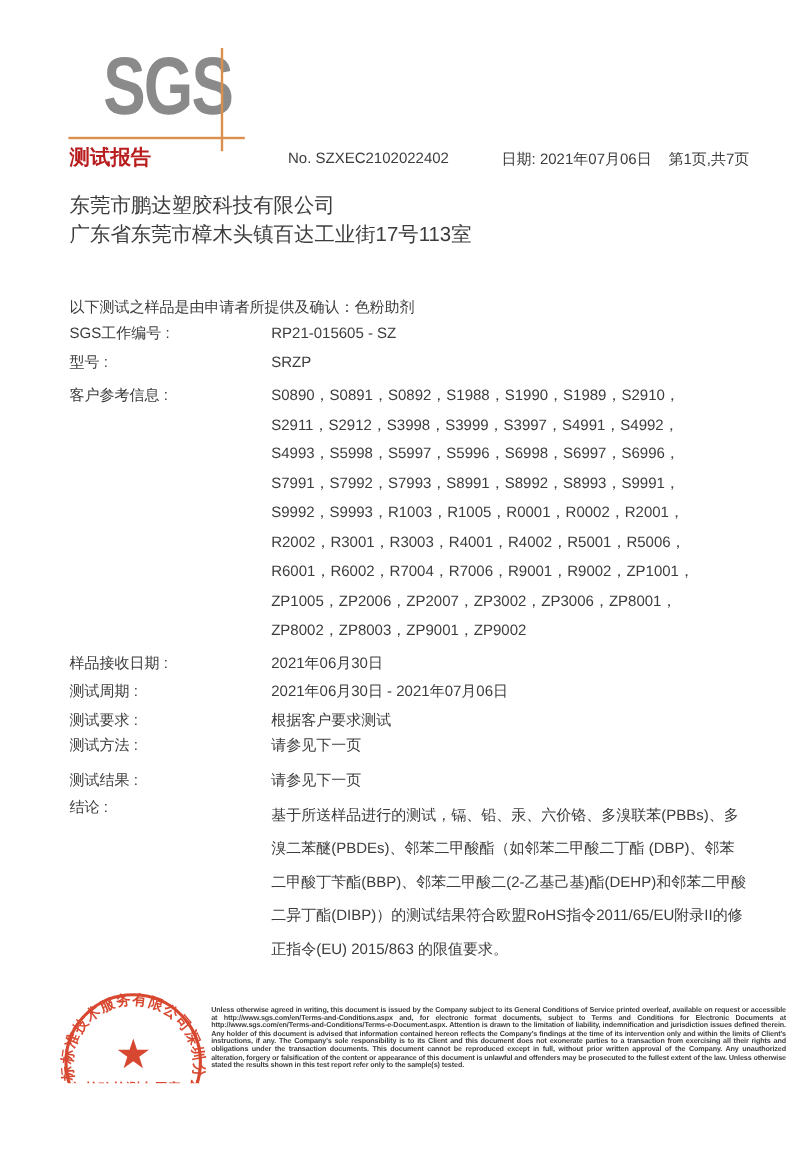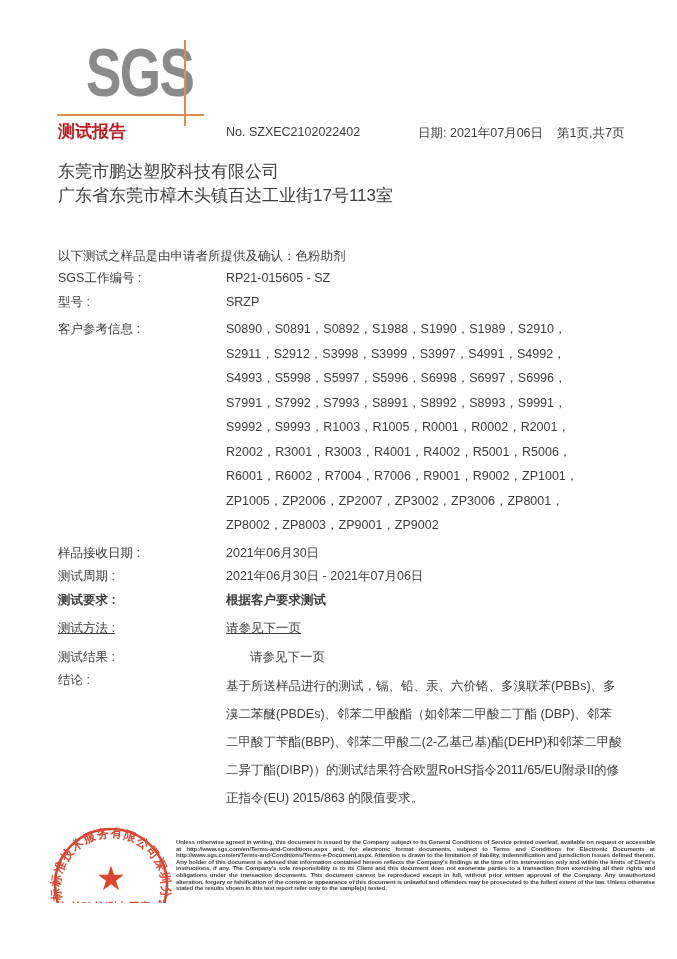--- a/index.html
+++ b/index.html
@@ -4,34 +4,34 @@
 <style>
   html,body{margin:0;padding:0;background:#fff;}
   .page{position:relative;width:677px;height:903px;background:#ffffff;overflow:hidden;
         font-family:"Liberation Sans","DejaVu Sans",sans-serif;color:#3c3c3c;}
   
   .logo{position:absolute;left:86px;top:38px;font-weight:bold;font-size:68px;line-height:1;
         color:#8a8a8a;letter-spacing:-2px;transform:scaleX(.78);transform-origin:left top;}
   .logo-hline{position:absolute;left:57px;top:114px;width:147px;height:2px;background:#d98f4e;}
   .logo-vline{position:absolute;left:184px;top:40px;width:2px;height:86px;background:#d98f4e;}
   .doc-title{position:absolute;left:58px;top:120px;font-size:17px;font-weight:bold;color:#b91c1c;}
-  .report-no{position:absolute;left:226px;top:125px;font-size:12.5px;text-align:center;}
+  .report-no{position:absolute;left:240px;top:125px;font-size:12.5px;text-align:center;}
   .hdr-date{position:absolute;left:418px;top:125px;font-size:12.5px;}
   .hdr-page{position:absolute;left:557px;top:125px;font-size:12.5px;}
   
   .applicant{position:absolute;left:58px;top:160px;font-size:17px;line-height:24px;}
   .intro{position:absolute;left:58px;top:248px;font-size:12.5px;}
   
   .fields{position:absolute;left:58px;top:270px;width:566px;font-size:12.5px;}
   .frow{display:flex;align-items:flex-start;margin-bottom:7px;line-height:16.5px;}
   .flabel{width:168px;flex-shrink:0;}
   .fvalue{flex:1;}
   .ref-line{line-height:24.5px;}
-  .gap-lg{margin-top:12px;gap:24px;}
-  .gap-sm{margin-bottom:12px;font-weight:bold;}
+  .gap-lg{margin-top:12px;}
+  .gap-sm{margin-bottom:5px;}
   .conclusion{margin-top:6px;}
   .conclusion .fvalue{width:412px;line-height:28px;}
   
   .stamp{position:absolute;left:50px;top:824px;opacity:.92;}
   .co-lines{position:absolute;left:30px;top:918px;font-size:6.5px;line-height:11px;color:#8d8d8d;}
   .disclaimer{position:absolute;left:176px;top:839px;width:479px;font-size:6px;line-height:6.6px;
               text-align:justify;color:#3f3f3f;font-weight:bold;letter-spacing:-.1px;}
   .attention{position:absolute;left:176px;top:904px;width:479px;font-size:6px;line-height:6.6px;
              color:#e87722;font-weight:bold;letter-spacing:-.1px;}
   .addr{position:absolute;left:177px;top:918px;width:478px;font-size:6.3px;line-height:11px;
@@ -97,21 +97,21 @@
     <div class="frow">
       <div class="flabel">测试周期 :</div>
       <div class="fvalue">2021年06月30日 - 2021年07月06日</div>
     </div>
 
     <div class="frow gap-sm">
       <div class="flabel">测试要求 :</div>
       <div class="fvalue">根据客户要求测试</div>
     </div>
 
-    <div class="frow" style="margin-bottom:7px;text-decoration:underline;">
+    <div class="frow" style="margin-bottom:7px;">
       <div class="flabel">测试方法 :</div>
       <div class="fvalue">请参见下一页</div>
     </div>
 
     <div class="frow gap-lg">
       <div class="flabel">测试结果 :</div>
       <div class="fvalue">请参见下一页</div>
     </div>
 
     <div class="frow conclusion">

